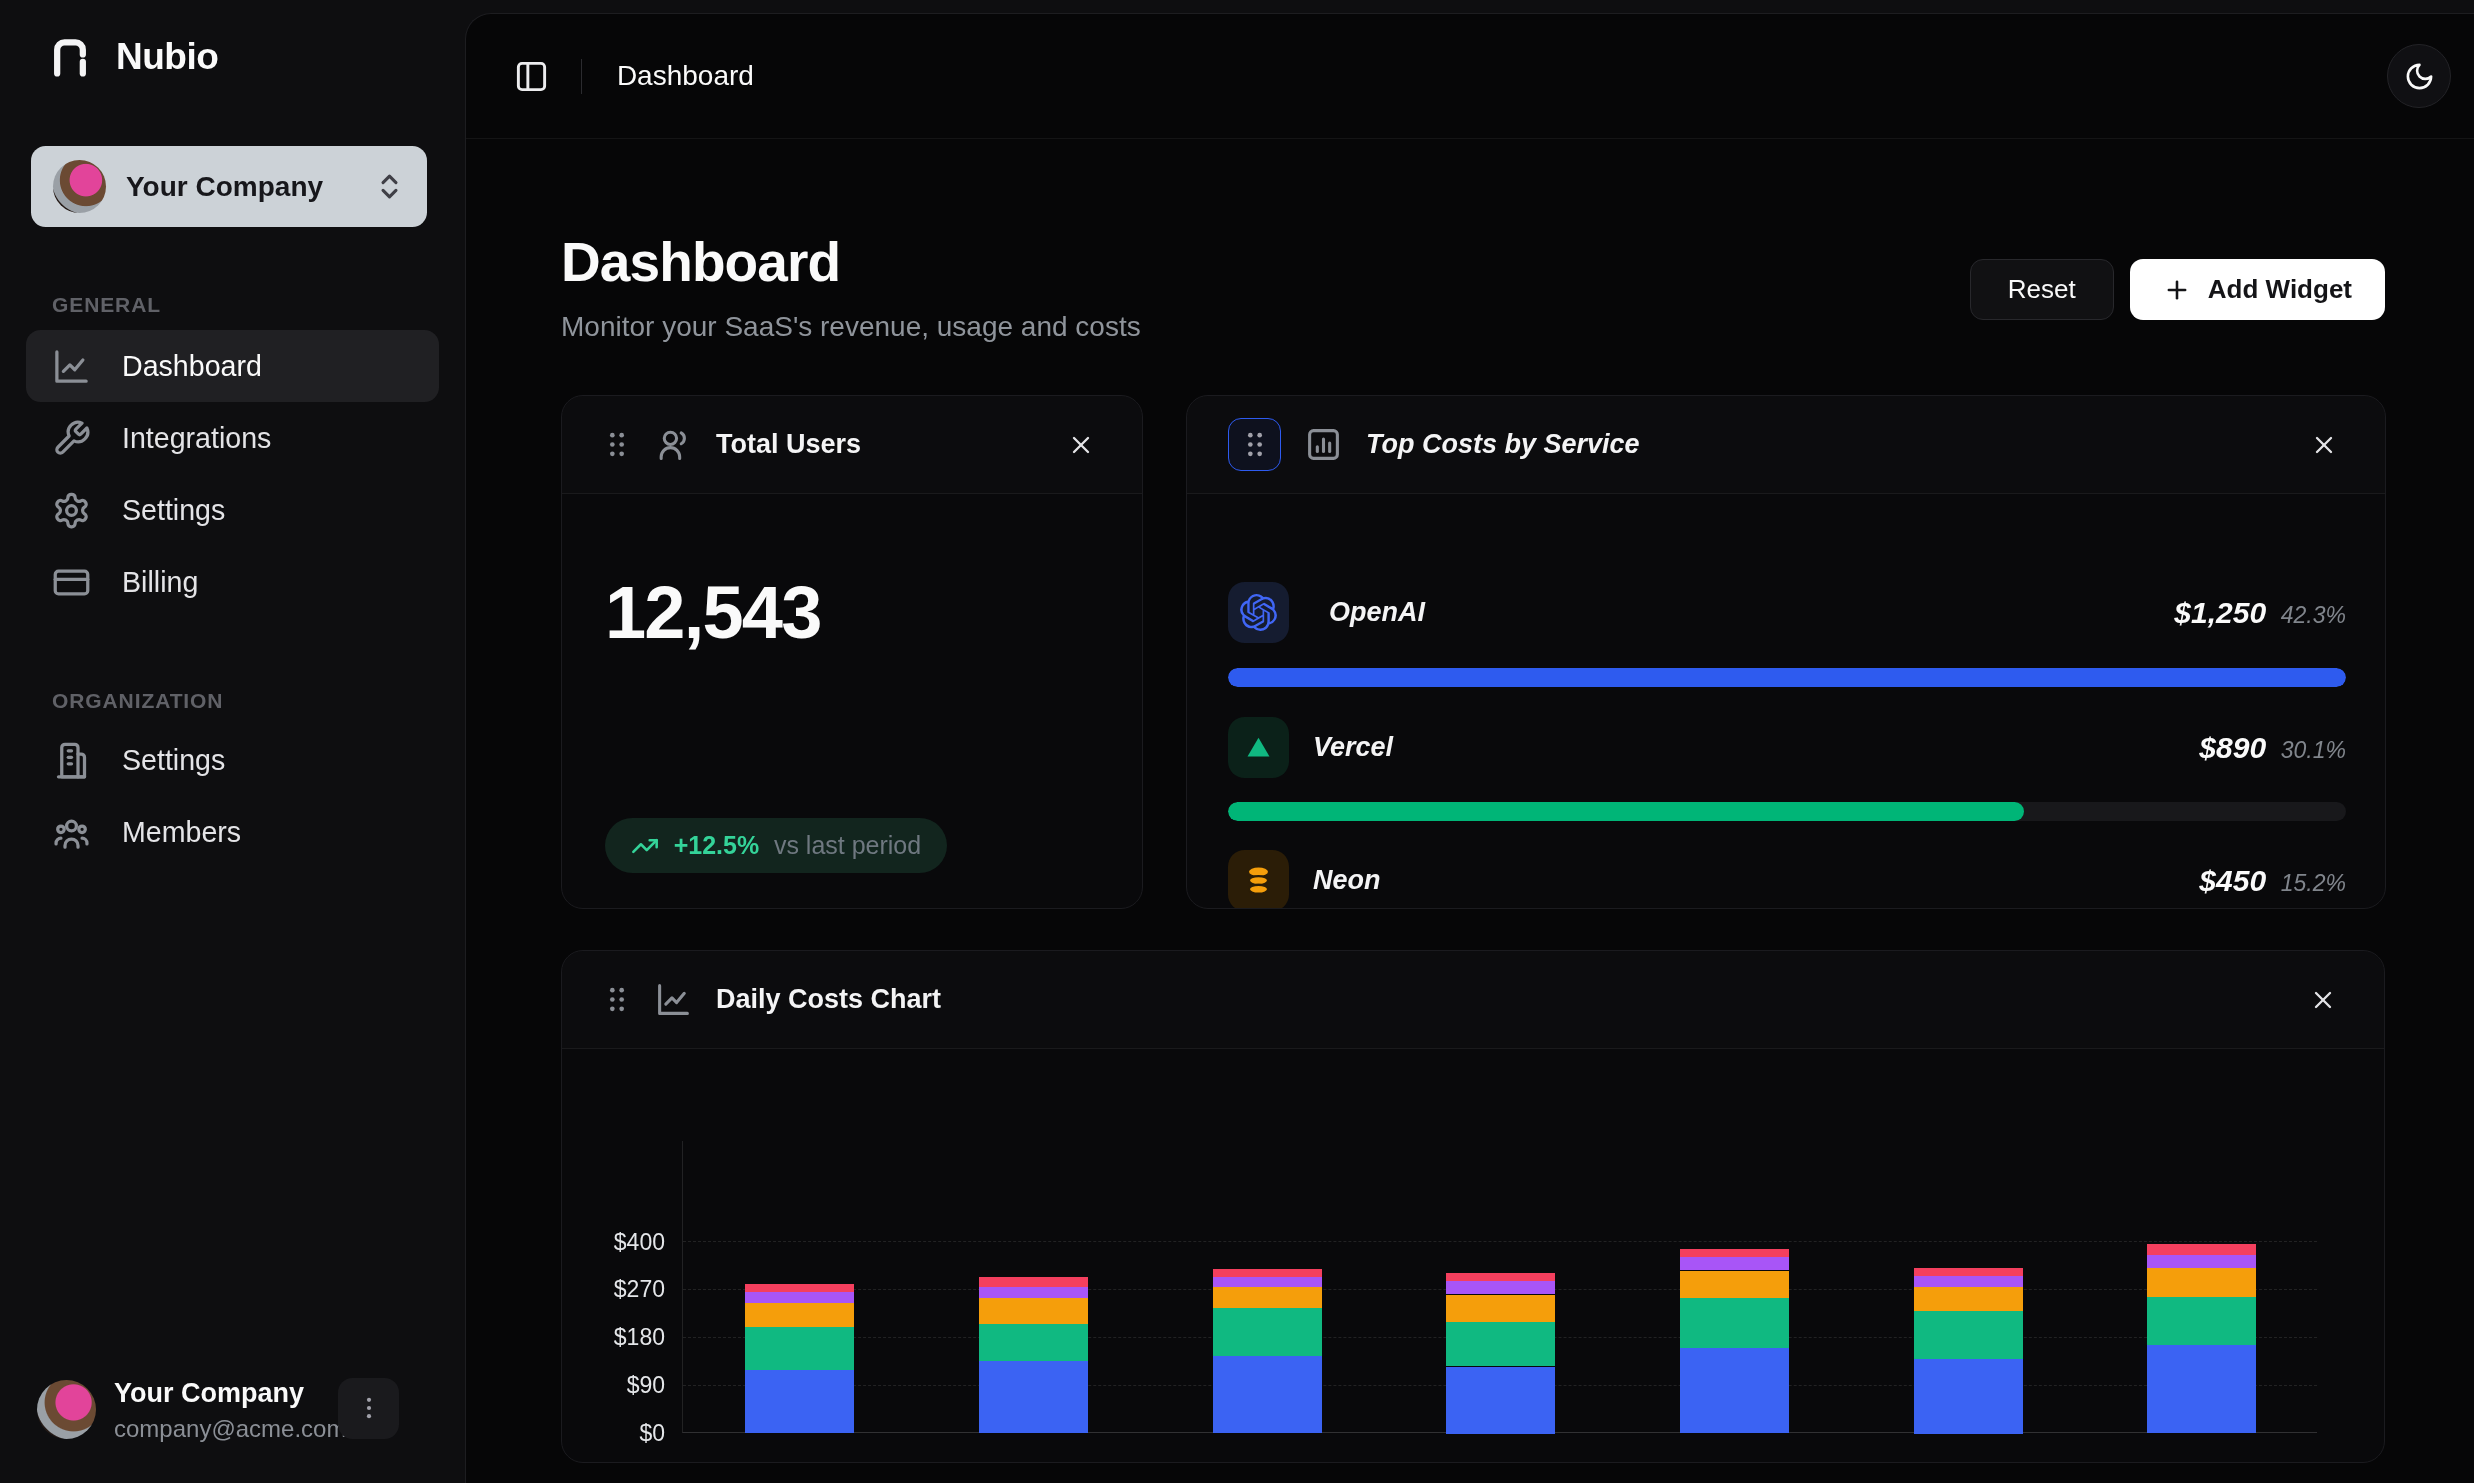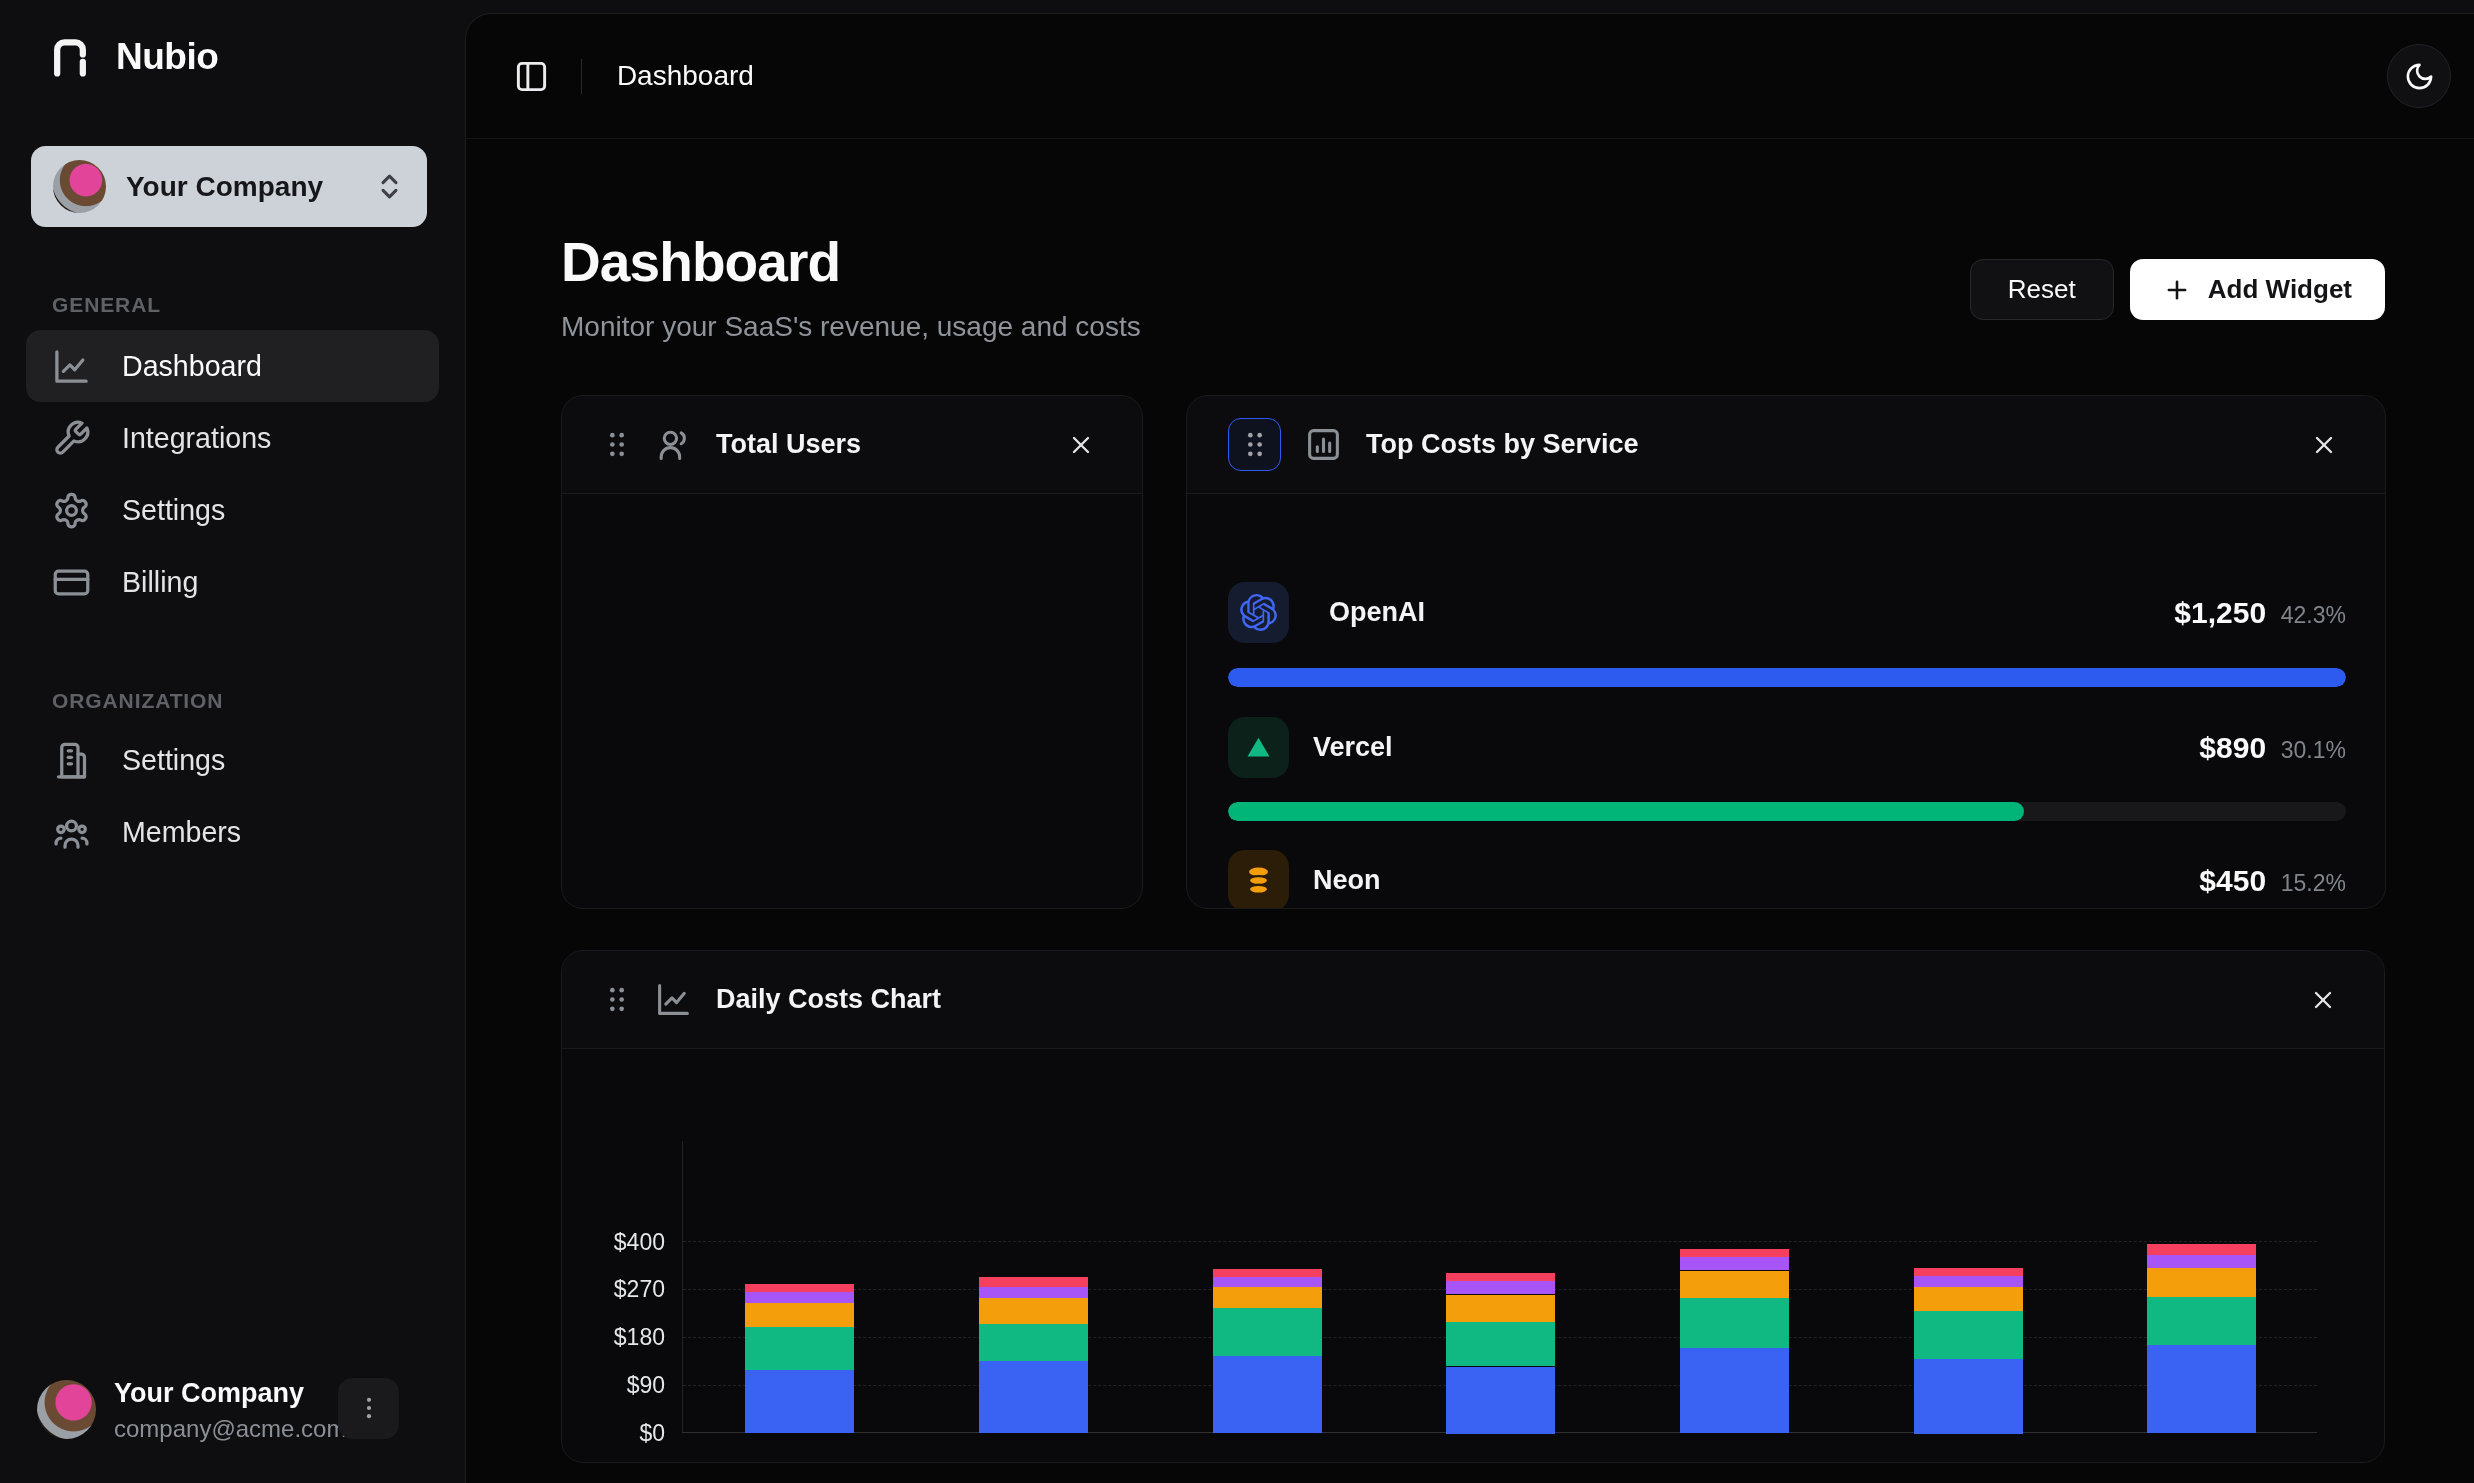--- a/index.html
+++ b/index.html
@@ -56,21 +56,21 @@
   .page-actions { position:absolute; right:90px; top:245px; display:flex; gap:16.6px;justify-content:center; }
   .btn-reset { height:61px; padding:0 37px; border-radius:13px; background:#111113; border:0.9px solid #28282c;
                color:#fafafa; font-size:26px; font-weight:500; cursor:pointer; font-family:inherit; }
   .btn-add { height:61px; padding:0 33px; border-radius:13px; background:#ffffff; border:none; color:#141417;
              font-size:26px; font-weight:600; display:flex; align-items:center; gap:16.6px; cursor:pointer; font-family:inherit; }
   .btn-add svg { width:28px; height:28px; }
 
   
   .card { position:absolute; background:#09090b; border:0.9px solid #1b1b1f; border-radius:22px; overflow:hidden; }
   .card-users { left:95px; top:381px; width:582px; height:514px; }
-  .card-costs { left:720px; top:381px; width:1200px; height:514px; }
+  .card-costs { left:720px; top:381px; width:1200px; height:514px;font-style:italic; }
   .card-chart { left:95px; top:936px; width:1824px; height:513px; }
   .card-header { position:absolute; left:0; right:0; top:0; height:98px; display:flex; align-items:center;
                  padding:0 41px; gap:24px; background:rgba(255,255,255,0.015); border-bottom:0.9px solid rgba(255,255,255,0.06); }
   .grip { width:28px; height:37px; color:#8b8f96; background:none; border:none; cursor:grab; padding:0; }
   .grip svg { width:28px; height:37px; }
   .grip.ringed { width:53px; height:53px; border:1.8px solid #2e5bef; border-radius:13px; background:rgba(46,91,239,0.07);
                  display:flex; align-items:center; justify-content:center; }
   .hicon { width:37px; height:37px; color:#8b8f96; }
   .card-title { font-size:27px; font-weight:600; color:#f4f4f5; }
   .close-btn { margin-left:auto; width:41px; height:41px; background:none; border:none; color:#e4e4e7;
@@ -250,20 +250,31 @@
           <path d="M4 21v-1a6 6 0 0 1 12 0v1"></path>
           <path d="M17 4.5a4 4 0 0 1 0 7"></path>
       </svg>
       <span class="card-title">Total Users</span>
       <button class="close-btn">
         <svg viewBox="0 0 24 24" fill="none" stroke="currentColor" stroke-width="2" stroke-linecap="round">
             <path d="M18 6 6 18"></path>
             <path d="m6 6 12 12"></path>
           </svg>
       </button>
+    </div>
+    <div class="card-body">
+      <div class="big-number">12,543</div>
+      <div class="trend-badge">
+        <svg viewBox="0 0 24 24" fill="none" stroke="currentColor" stroke-width="2.2" stroke-linecap="round" stroke-linejoin="round">
+          <path d="m2 17 6.5-6.5 5 5L22 7"></path>
+            <path d="M16 7h6v6"></path>
+        </svg>
+        <span class="trend-pct">+12.5%</span>
+        <span class="trend-note">vs last period</span>
+      </div>
     </div>
   </section>
 
   <section class="card card-costs">
     <div class="card-header">
       <button class="grip ringed">
         <svg viewBox="0 0 24 28" width="26" height="31" fill="#a1a1aa">
             <circle cx="8" cy="6" r="2"></circle>
             <circle cx="16" cy="6" r="2"></circle>
             <circle cx="8" cy="14" r="2"></circle>

